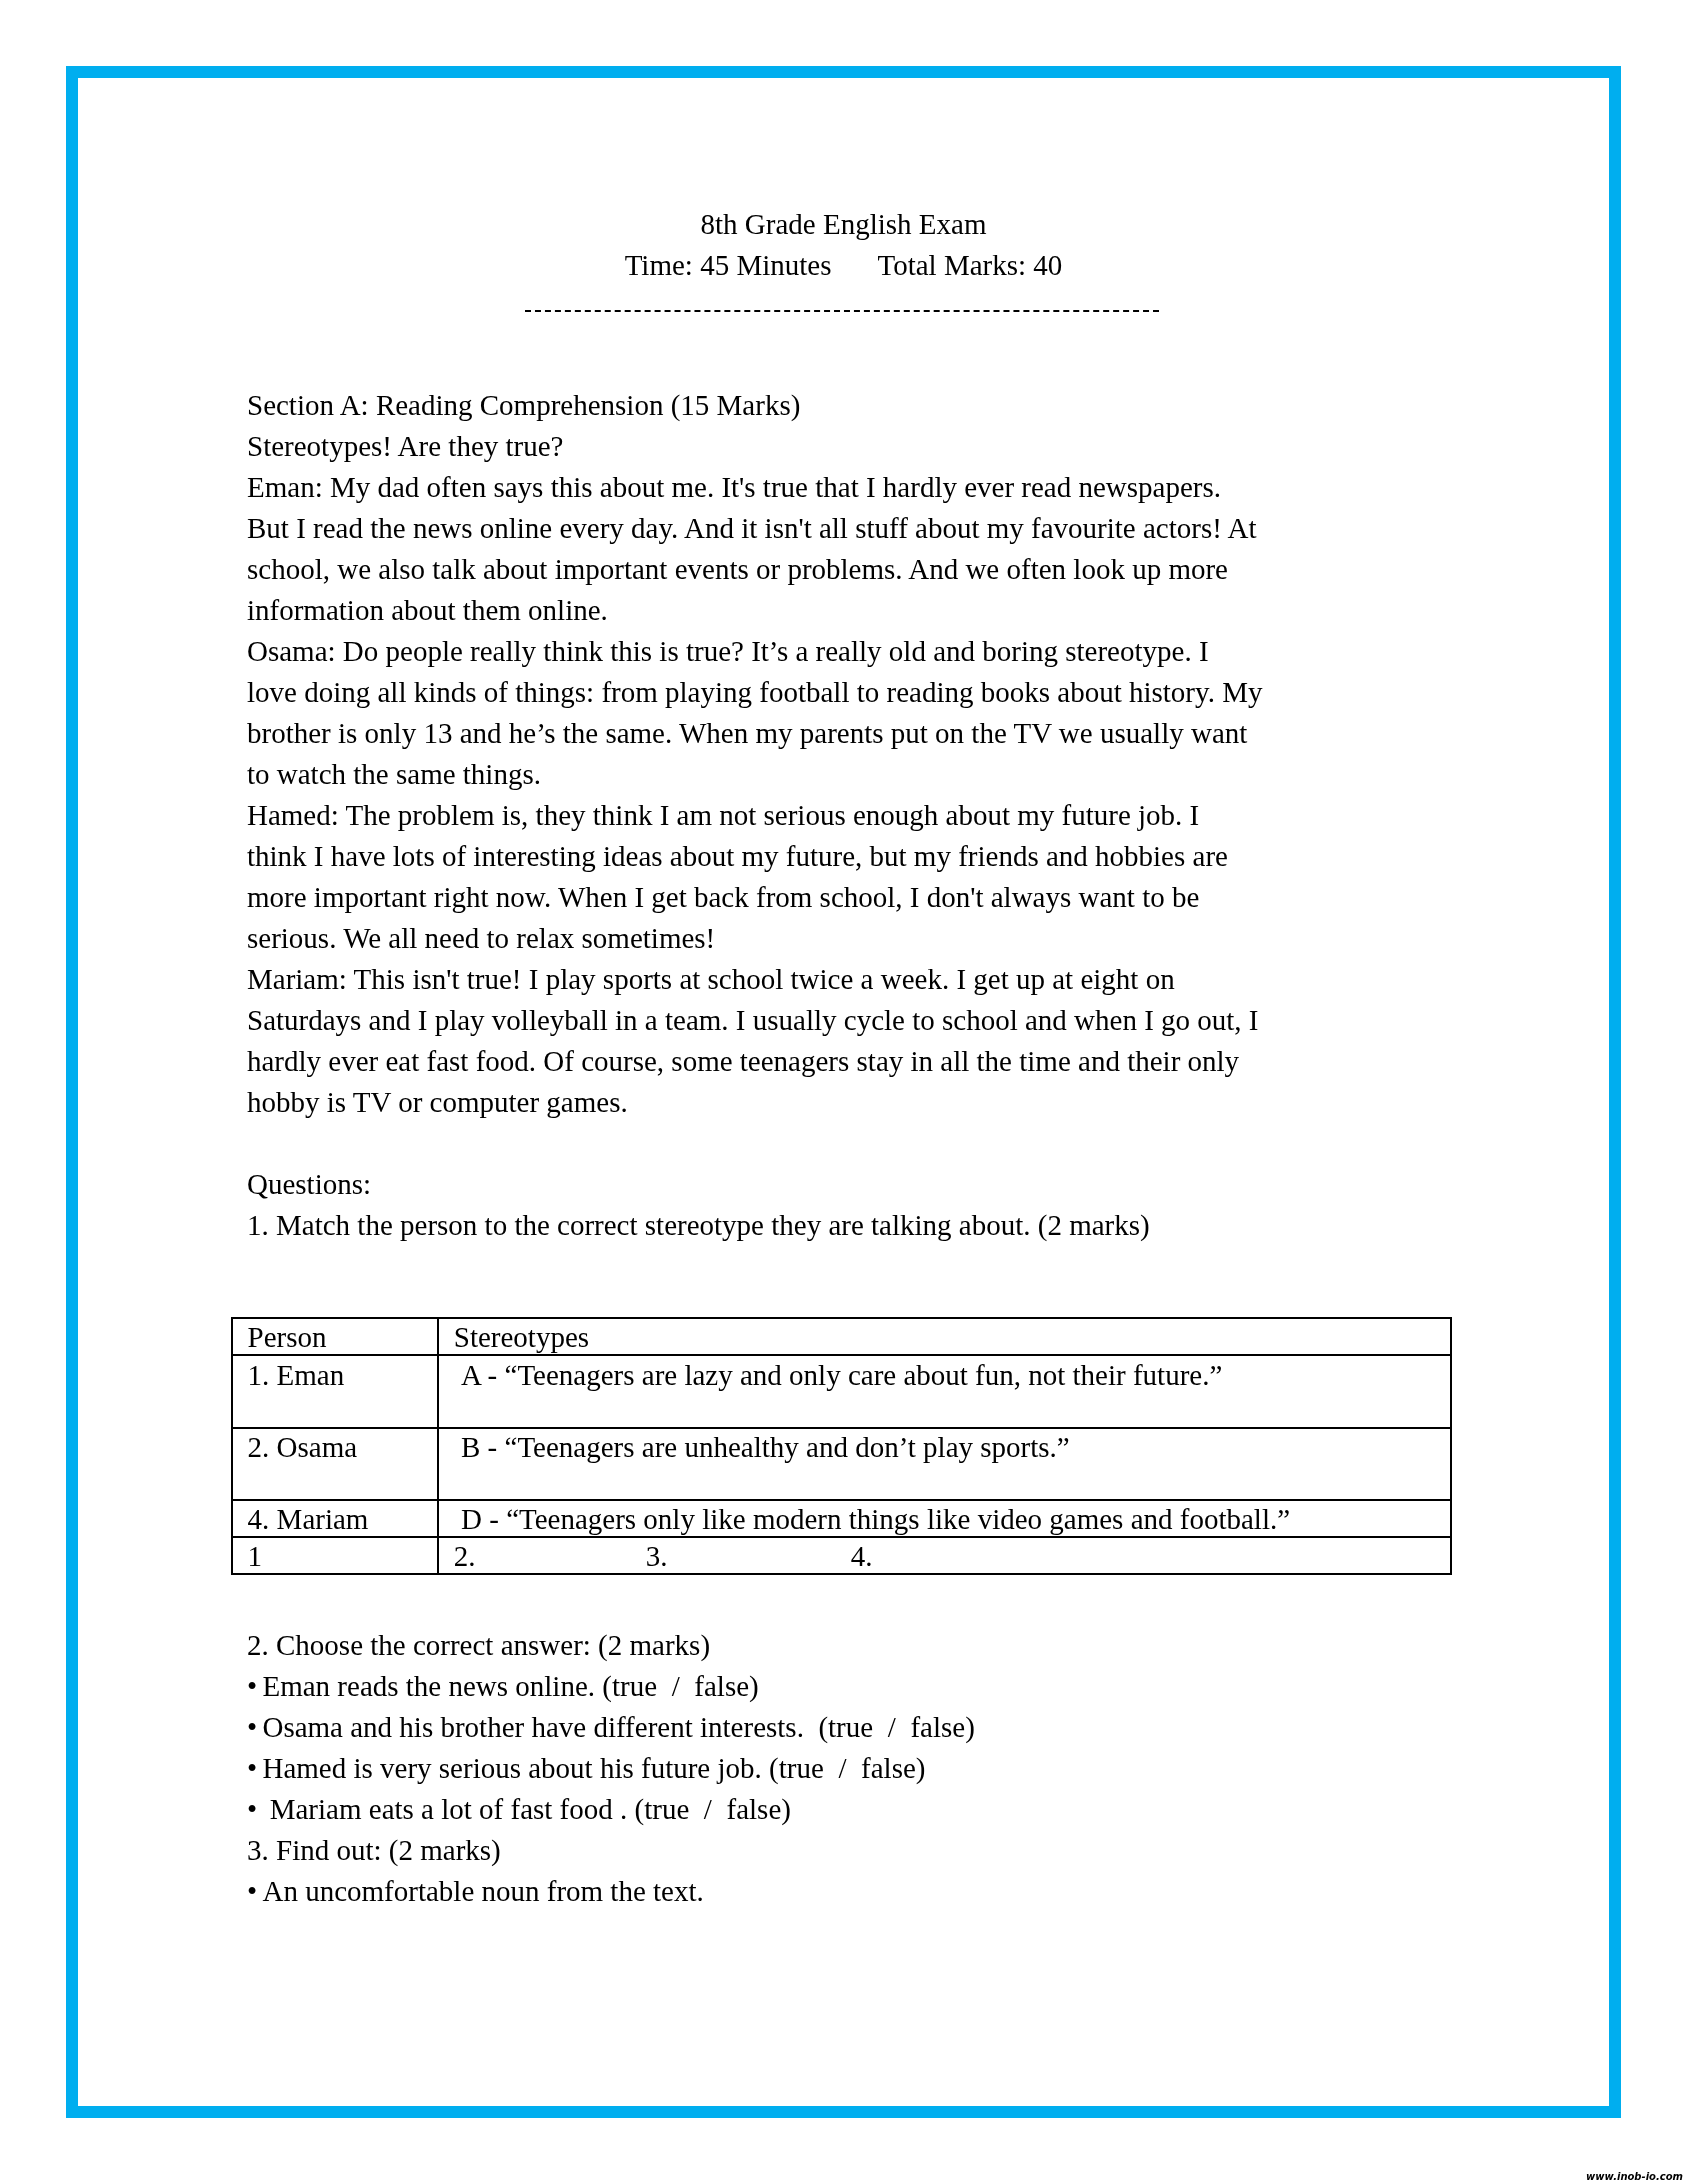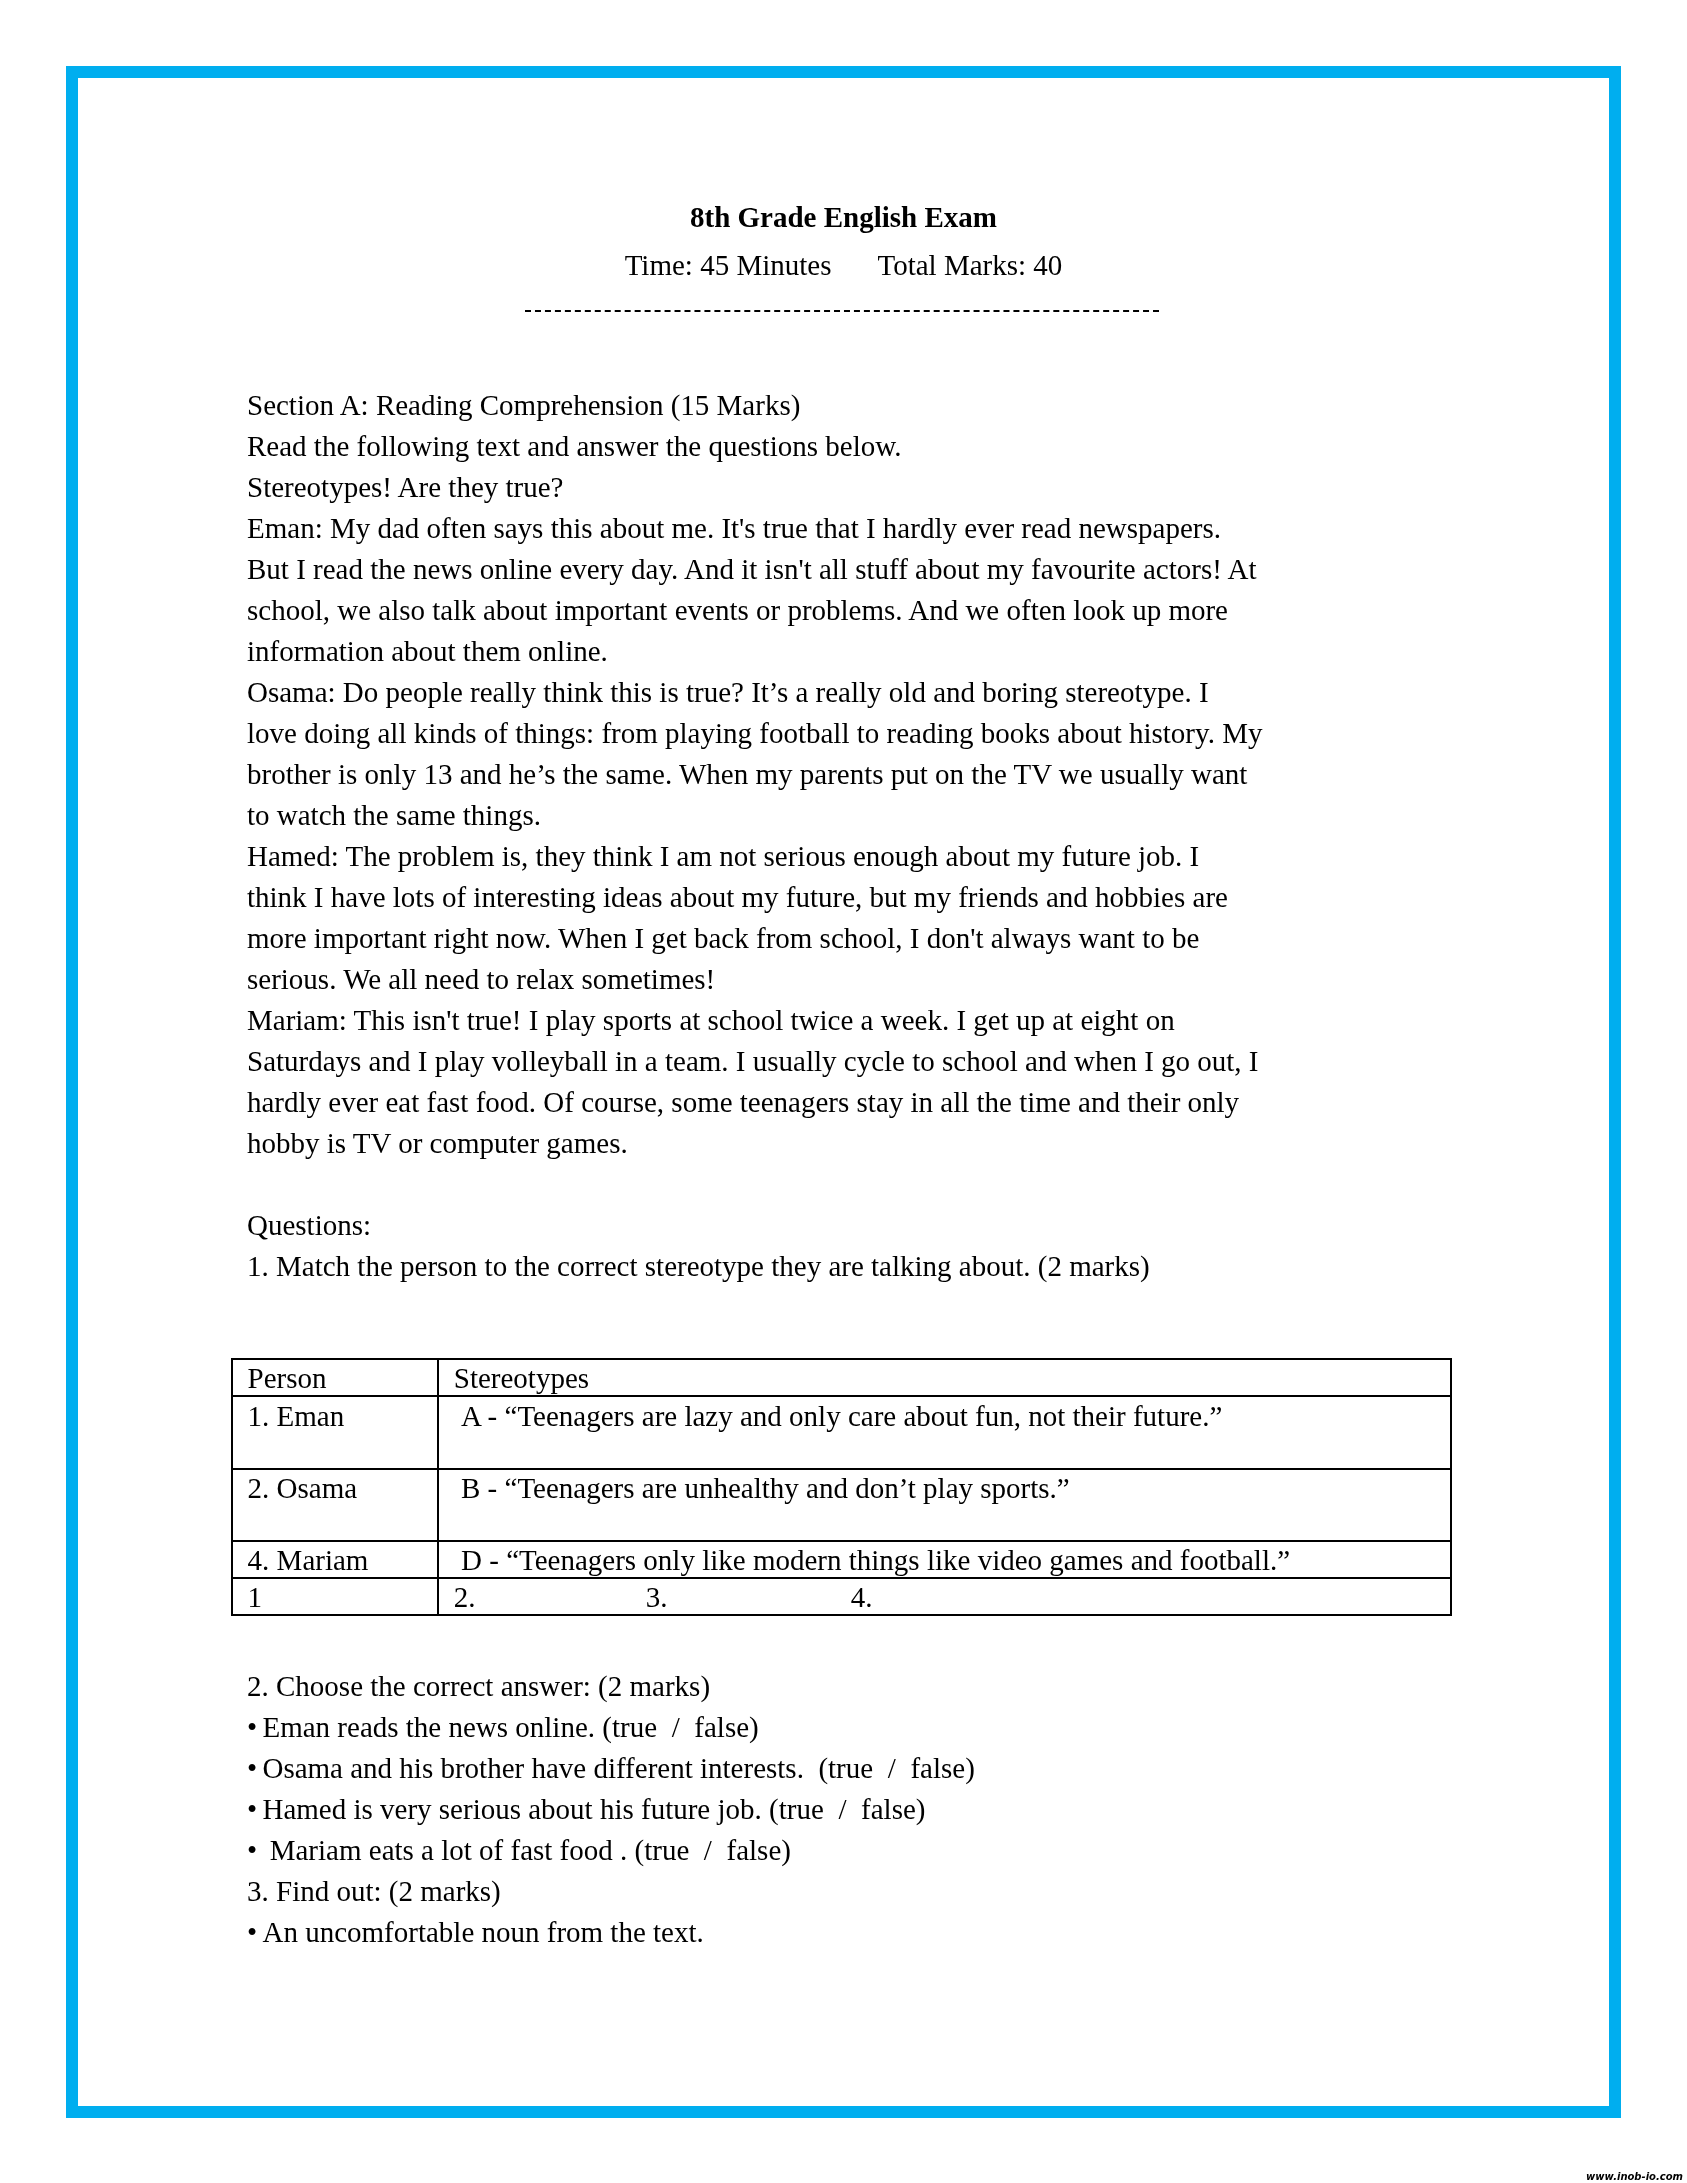--- a/index.html
+++ b/index.html
@@ -11,21 +11,21 @@
   .frame {
     position: absolute; left: 66px; top: 66px;
     width: 1555px; height: 2052px;
     box-sizing: border-box;
     border: 12.6px solid #00AEEF;
   }
   .header {
     position: absolute; left: 0; width: 1687px; text-align: center;
     font-size: 29px; line-height: 41px;
   }
-  .header .title { position: absolute; top: 197px; left: 0; width: 100%; font-weight: bold; }
+  .header .title { position: absolute; top: 204px; left: 0; width: 100%; }
   .header .meta  { position: absolute; top: 245px; left: 0; width: 100%; }
   .header .meta span + span { margin-left: 46px; }
   .header .rule {
     position: absolute; top: 310px; left: 525px; width: 634px; height: 0;
     border-top: 2px dashed #000;
   }
   .content {
     position: absolute; left: 247px; top: 385px; width: 1191px;
     font-size: 29px; line-height: 41px;
   }
@@ -61,21 +61,20 @@
 <div class="header">
   <div class="title">8th Grade English Exam</div>
   <div class="meta">
     <span>Time: 45 Minutes</span><span>Total Marks: 40</span>
   </div>
   <div class="rule"></div>
 </div>
 
 <div class="content">
   <p>Section A: Reading Comprehension (15 Marks)</p>
-  <p>Read the following text and answer the questions below.</p>
   <p>Stereotypes! Are they true?</p>
   <div>
     <p>Eman: My dad often says this about me. It's true that I hardly ever read newspapers.</p>
     <p>But I read the news online every day. And it isn't all stuff about my favourite actors! At</p>
     <p>school, we also talk about important events or problems. And we often look up more</p>
     <p>information about them online.</p>
     <p>Osama: Do people really think this is true? It’s a really old and boring stereotype. I</p>
     <p>love doing all kinds of things: from playing football to reading books about history. My</p>
     <p>brother is only 13 and he’s the same. When my parents put on the TV we usually want</p>
     <p>to watch the same things.</p>

